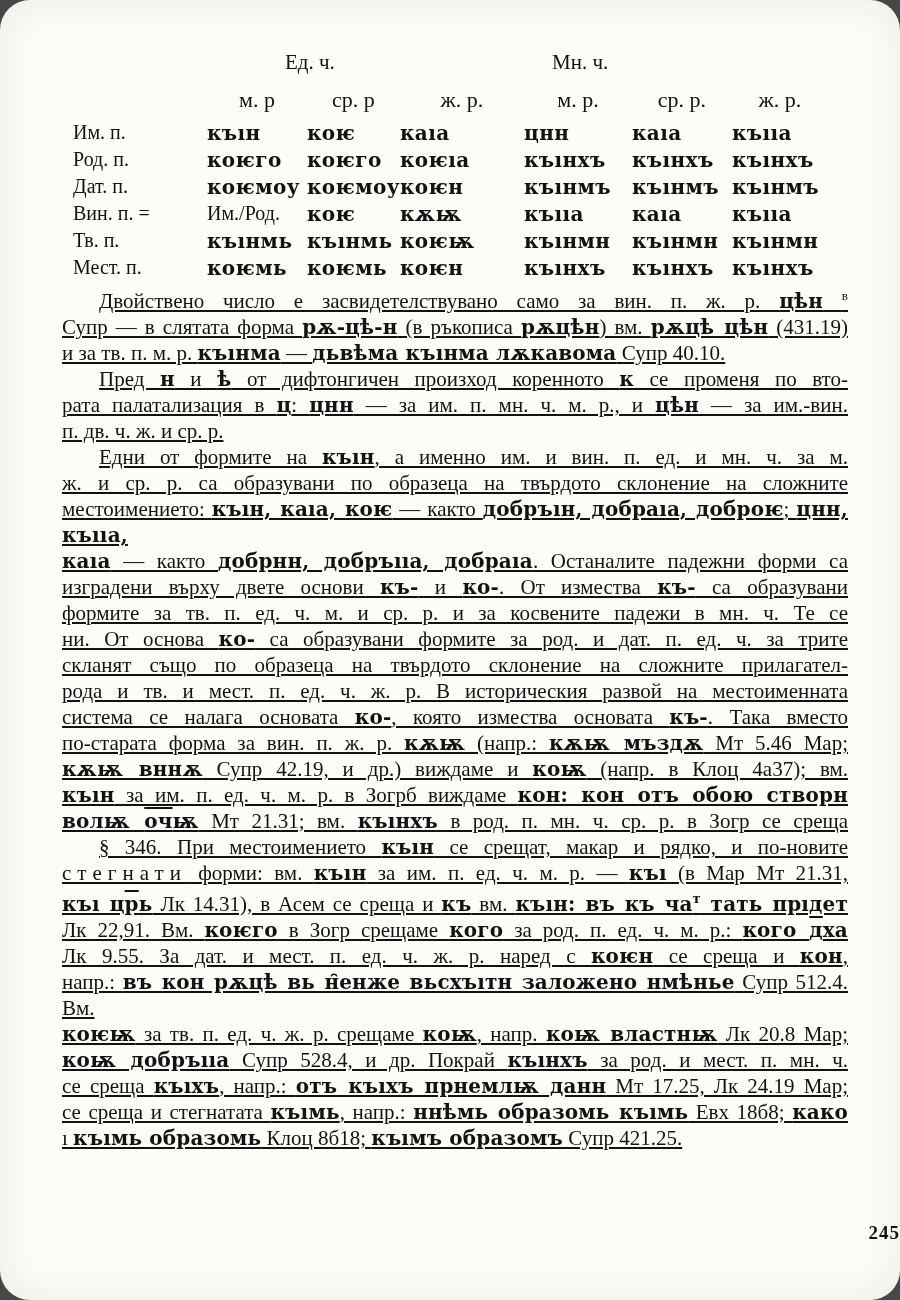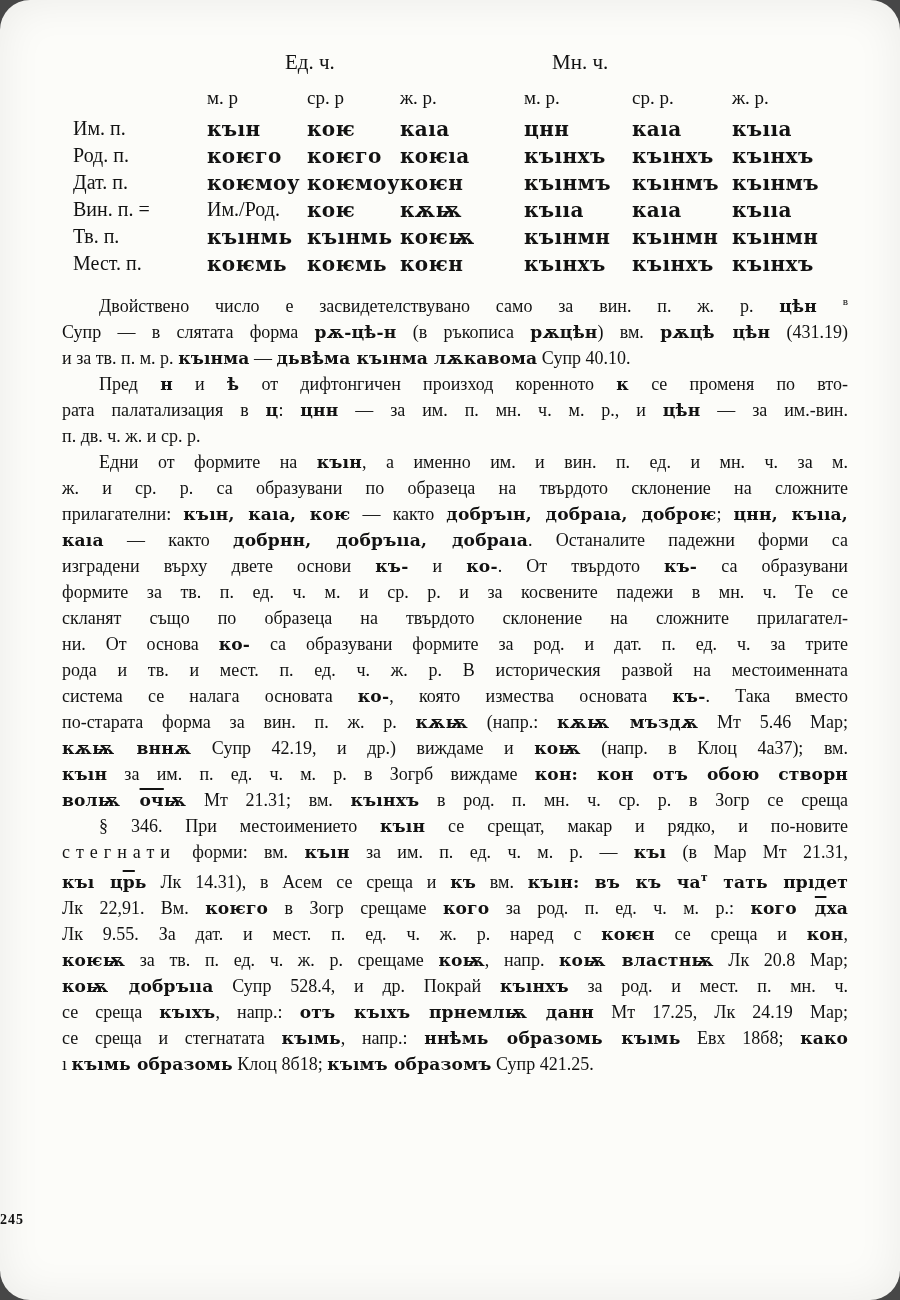--- a/index.html
+++ b/index.html
@@ -26,48 +26,48 @@
   }
   table.decl td {
     padding: 0; vertical-align: top;
     font-size: 20px; text-align: left;
     height: 27px;
     white-space: nowrap;
   }
   tr.grp td { font-size: 21px; padding-bottom: 12px; height: auto; }
   tr.grp td.g1 { padding-left: 78px; }
   tr.grp td.g2 { padding-left: 28px; }
-  tr.hdr td { padding-bottom: 8px; font-size: 19px; height: auto; }
+  tr.hdr td { padding-bottom: 8px; font-size: 22px; height: auto; text-align: center; }
   td.case-label { font-size: 20px; margin-left: 24px; }
   td.ocs-cell {
     font-family: "DejaVu Serif", "DejaVu Sans", serif;
     font-weight: 700; font-size: 18px; letter-spacing: 0.02em;
   }
   td.plain-cell { font-size: 20px; }
 
   
   #body-text {
-    width: 786px; margin-left: 5px; margin-top: 9px;
-    font-size: 18px; line-height: 26px;
+    width: 786px; margin-left: 5px; margin-top: 0;
+    font-size: 21px; line-height: 26px; text-decoration: underline;
   }
   .line { text-align: justify; text-align-last: justify; }
   .line.end { text-align-last: left; }
   .line.indent { text-indent: 37px; }
   .seg { }
   .ocs {
     font-family: "DejaVu Serif", "DejaVu Sans", serif;
     font-weight: 700; font-size: 0.95em; letter-spacing: 0.01em;
   }
   .ovl { text-decoration: overline; text-decoration-thickness: 2px; }
   .sup { vertical-align: super; font-size: 0.62em; }
   .lsp { letter-spacing: 6px; }
 
   .page-number {
-    position: absolute; bottom: 72px; left: 0; width: 100%;
-    text-align: left; font-size: 14px; font-weight: 700;
+    position: absolute; bottom: 56px; left: 0; width: 100%;
+    text-align: right; font-size: 19px; font-weight: 700;
     letter-spacing: 1px;
   }
 </style>
 </head>
 <body>
 
 <div class="page">
   <div class="content">
     <div id="decl-table">
         <table class="decl">
@@ -159,39 +159,40 @@
           <div class="line end"><span class="seg">и за тв. п. м. р. </span><span class="seg ocs">къıнма</span><span class="seg"> — </span><span class="seg ocs">дьвѣма къıнма лѫкавома</span><span class="seg"> Супр 40.10.</span></div>
         </div>
         <div class="para">
           <div class="line indent"><span class="seg">Пред </span><span class="seg ocs">н</span><span class="seg"> и </span><span class="seg ocs">ѣ</span><span class="seg"> от дифтонгичен произход коренното </span><span class="seg ocs">к</span><span class="seg"> се променя по вто-</span></div>
           <div class="line"><span class="seg">рата палатализация в </span><span class="seg ocs">ц</span><span class="seg">: </span><span class="seg ocs">цнн</span><span class="seg"> — за им. п. мн. ч. м. р., и </span><span class="seg ocs">цѣн</span><span class="seg"> — за им.-вин.</span></div>
           <div class="line end"><span class="seg">п. дв. ч. ж. и ср. р.</span></div>
         </div>
         <div class="para">
           <div class="line indent"><span class="seg">Едни от формите на </span><span class="seg ocs">къıн</span><span class="seg">, а именно им. и вин. п. ед. и мн. ч. за м.</span></div>
           <div class="line"><span class="seg">ж. и ср. р. са образувани по образеца на твърдото склонение на сложните</span></div>
-          <div class="line"><span class="seg">прилагателни: </span><span class="seg ocs">къıн, каıа, коѥ</span><span class="seg"> — както </span><span class="seg ocs">добръıн, добраıа, доброѥ</span><span class="seg">; </span><span class="seg ocs">цнн, къııа,</span></div>
+          <div class="line"><span class="seg">местоимението: </span><span class="seg ocs">къıн, каıа, коѥ</span><span class="seg"> — както </span><span class="seg ocs">добръıн, добраıа, доброѥ</span><span class="seg">; </span><span class="seg ocs">цнн, къııа,</span></div>
           <div class="line"><span class="seg ocs">каıа</span><span class="seg"> — както </span><span class="seg ocs">добрнн, добръııа, добраıа</span><span class="seg">. Останалите падежни форми са</span></div>
-          <div class="line"><span class="seg">изградени върху двете основи </span><span class="seg ocs">къ-</span><span class="seg"> и </span><span class="seg ocs">ко-</span><span class="seg">. От твърдото </span><span class="seg ocs">къ-</span><span class="seg"> са образувани</span></div>
+          <div class="line"><span class="seg">изградени върху двете основи </span><span class="seg ocs">къ-</span><span class="seg"> и </span><span class="seg ocs">ко-</span><span class="seg">. От измества </span><span class="seg ocs">къ-</span><span class="seg"> са образувани</span></div>
           <div class="line"><span class="seg">формите за тв. п. ед. ч. м. и ср. р. и за косвените падежи в мн. ч. Те се</span></div>
+          <div class="line"><span class="seg">ни. От основа </span><span class="seg ocs">ко-</span><span class="seg"> са образувани формите за род. и дат. п. ед. ч. за трите</span></div>
           <div class="line"><span class="seg">скланят също по образеца на твърдото склонение на сложните прилагател-</span></div>
-          <div class="line"><span class="seg">ни. От основа </span><span class="seg ocs">ко-</span><span class="seg"> са образувани формите за род. и дат. п. ед. ч. за трите</span></div>
           <div class="line"><span class="seg">рода и тв. и мест. п. ед. ч. ж. р. В историческия развой на местоименната</span></div>
           <div class="line"><span class="seg">система се налага основата </span><span class="seg ocs">ко-</span><span class="seg">, която измества основата </span><span class="seg ocs">къ-</span><span class="seg">. Така вместо</span></div>
           <div class="line"><span class="seg">по-старата форма за вин. п. ж. р. </span><span class="seg ocs">кѫѭ</span><span class="seg"> (напр.: </span><span class="seg ocs">кѫѭ мъздѫ</span><span class="seg"> Мт 5.46 Мар;</span></div>
           <div class="line"><span class="seg ocs">кѫѭ вннѫ</span><span class="seg"> Супр 42.19, и др.) виждаме и </span><span class="seg ocs">коѭ</span><span class="seg"> (напр. в Клоц 4а37); вм.</span></div>
           <div class="line"><span class="seg ocs">къıн</span><span class="seg"> за им. п. ед. ч. м. р. в Зогрб виждаме </span><span class="seg ocs">кон: кон отъ обою створн</span></div>
           <div class="line"><span class="seg ocs">волѭ </span><span class="seg ocs ovl">оч</span><span class="seg ocs">ѭ</span><span class="seg"> Мт 21.31; вм. </span><span class="seg ocs">къıнхъ</span><span class="seg"> в род. п. мн. ч. ср. р. в Зогр се среща</span></div>
         </div>
         <div class="para">
           <div class="line indent"><span class="seg">§ 346. При местоимението </span><span class="seg ocs">къıн</span><span class="seg"> се срещат, макар и рядко, и по-новите</span></div>
           <div class="line"><span class="seg lsp">стегнати</span><span class="seg"> форми: вм. </span><span class="seg ocs">къıн</span><span class="seg"> за им. п. ед. ч. м. р. — </span><span class="seg ocs">къı</span><span class="seg"> (в Мар Мт 21.31,</span></div>
           <div class="line"><span class="seg ocs">къı ц</span><span class="seg ocs ovl">р</span><span class="seg ocs">ь</span><span class="seg"> Лк 14.31), в Асем се среща и </span><span class="seg ocs">къ</span><span class="seg"> вм. </span><span class="seg ocs">къıн: въ къ ча</span><span class="seg ocs sup">т</span><span class="seg ocs"> тать прıдет</span></div>
           <div class="line"><span class="seg">Лк 22,91. Вм. </span><span class="seg ocs">коѥго</span><span class="seg"> в Зогр срещаме </span><span class="seg ocs">кого</span><span class="seg"> за род. п. ед. ч. м. р.: </span><span class="seg ocs">кого </span><span class="seg ocs ovl">д</span><span class="seg ocs">ха</span></div>
           <div class="line"><span class="seg">Лк 9.55. За дат. и мест. п. ед. ч. ж. р. наред с </span><span class="seg ocs">коѥн</span><span class="seg"> се среща и </span><span class="seg ocs">кон</span><span class="seg">,</span></div>
+          <div class="line"><span class="seg">напр.: </span><span class="seg ocs">въ кон рѫцѣ вь н̑енже вьсхъıтн заложено нмѣнье</span><span class="seg"> Супр 512.4. Вм.</span></div>
           <div class="line"><span class="seg ocs">коѥѭ</span><span class="seg"> за тв. п. ед. ч. ж. р. срещаме </span><span class="seg ocs">коѭ</span><span class="seg">, напр. </span><span class="seg ocs">коѭ властнѭ</span><span class="seg"> Лк 20.8 Мар;</span></div>
           <div class="line"><span class="seg ocs">коѭ добръııа</span><span class="seg"> Супр 528.4, и др. Покрай </span><span class="seg ocs">къıнхъ</span><span class="seg"> за род. и мест. п. мн. ч.</span></div>
           <div class="line"><span class="seg">се среща </span><span class="seg ocs">къıхъ</span><span class="seg">, напр.: </span><span class="seg ocs">отъ къıхъ прнемлѭ данн</span><span class="seg"> Мт 17.25, Лк 24.19 Мар;</span></div>
           <div class="line"><span class="seg">се среща и стегнатата </span><span class="seg ocs">къıмь</span><span class="seg">, напр.: </span><span class="seg ocs">ннѣмь образомь къıмь</span><span class="seg"> Евх 18б8; </span><span class="seg ocs">како</span></div>
           <div class="line end"><span class="seg">ı </span><span class="seg ocs">къıмь образомь</span><span class="seg"> Клоц 8б18; </span><span class="seg ocs">къıмъ образомъ</span><span class="seg"> Супр 421.25.</span></div>
         </div>
       </div>
   </div>
   <div class="page-number">245</div>
 </div>

